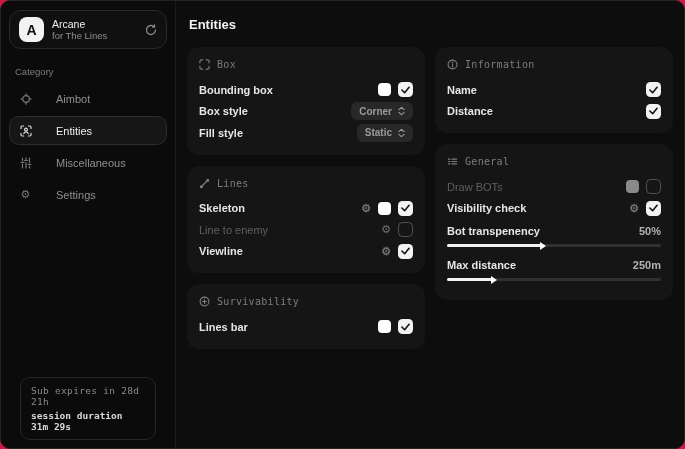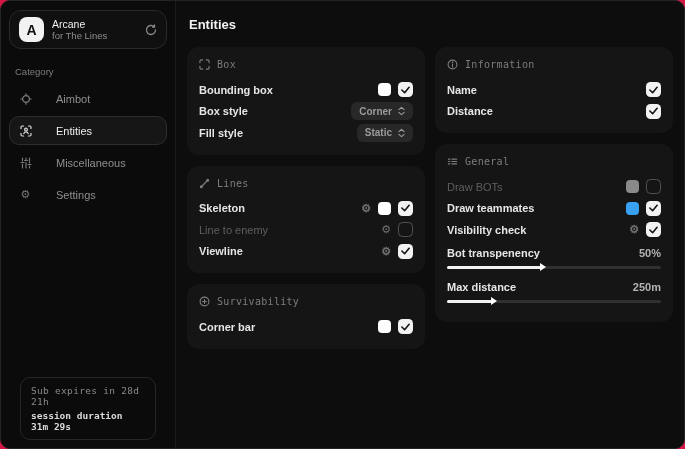--- a/index.html
+++ b/index.html
@@ -206,21 +206,21 @@
           <div class="card-h">
             <span>
               <svg width="11" height="11" viewBox="0 0 12 12" fill="none" stroke="currentColor" stroke-width="1.2" stroke-linecap="round">
                 <circle cx="6" cy="6" r="4.8"></circle>
                   <path d="M6 3.8v4.4M3.8 6h4.4"></path>
               </svg>
             </span>
             <span>Survivability</span>
           </div>
           <div class="row">
-            <span>Corner bar</span>
+            <span>Lines bar</span>
             <span class="ctrl">
               <span class="swatch" style="background: rgb(255, 255, 255);"></span>
               <span class="cb on">
                 <svg width="9" height="8" viewBox="0 0 10 8">
                     <polyline points="1,4 4,7 9,1" stroke="#161616" stroke-width="1.8" fill="none" stroke-linecap="round" stroke-linejoin="round"></polyline>
                   </svg>
               </span>
             </span>
           </div>
         </div>
@@ -271,31 +271,20 @@
             <span>General</span>
           </div>
           <div class="row dim">
             <span>Draw BOTs</span>
             <span class="ctrl">
               <span class="swatch" style="background: rgb(138, 138, 138);"></span>
               <span class="cb off"></span>
             </span>
           </div>
           <div class="row">
-            <span>Draw teammates</span>
-            <span class="ctrl">
-              <span class="swatch" style="background: rgb(56, 161, 243);"></span>
-              <span class="cb on">
-                <svg width="9" height="8" viewBox="0 0 10 8">
-                    <polyline points="1,4 4,7 9,1" stroke="#161616" stroke-width="1.8" fill="none" stroke-linecap="round" stroke-linejoin="round"></polyline>
-                  </svg>
-              </span>
-            </span>
-          </div>
-          <div class="row">
             <span>Visibility check</span>
             <span class="ctrl">
               <span class="gear">⚙</span>
               <span class="cb on">
                 <svg width="9" height="8" viewBox="0 0 10 8">
                     <polyline points="1,4 4,7 9,1" stroke="#161616" stroke-width="1.8" fill="none" stroke-linecap="round" stroke-linejoin="round"></polyline>
                   </svg>
               </span>
             </span>
           </div>

